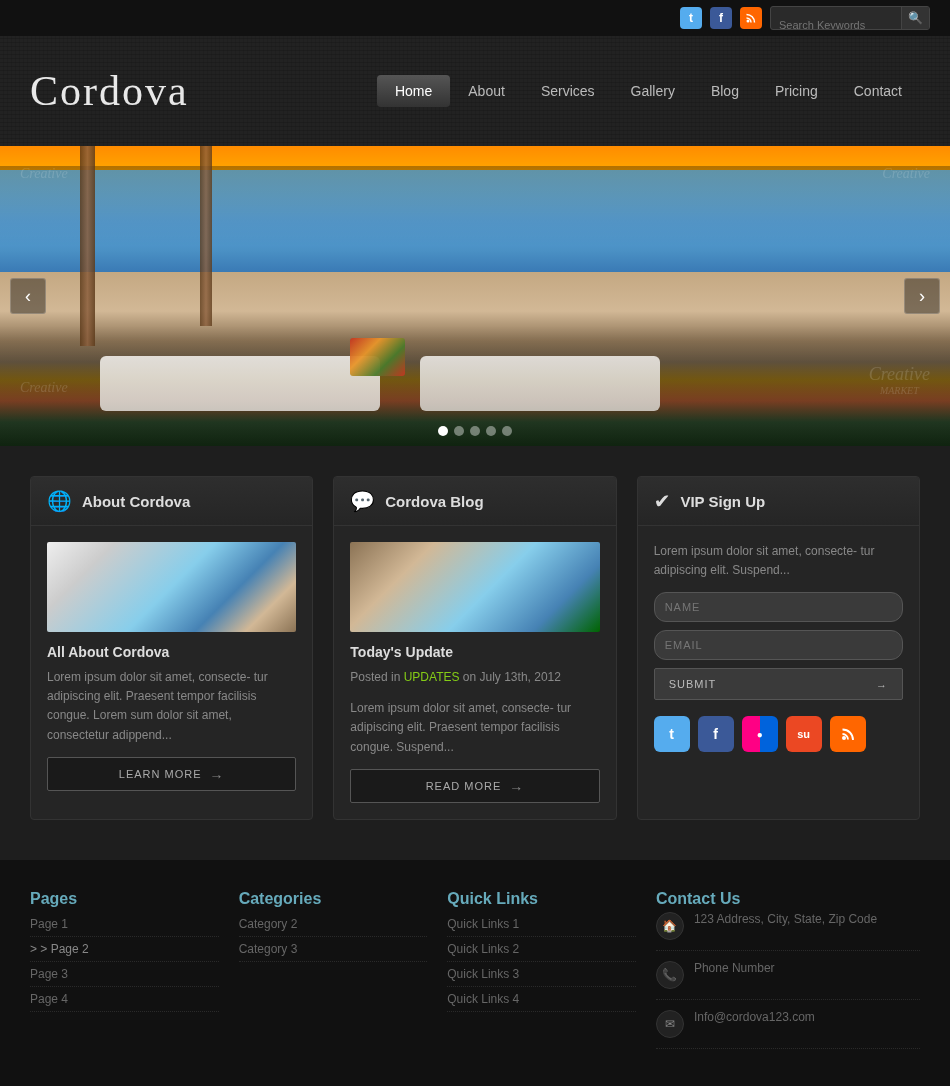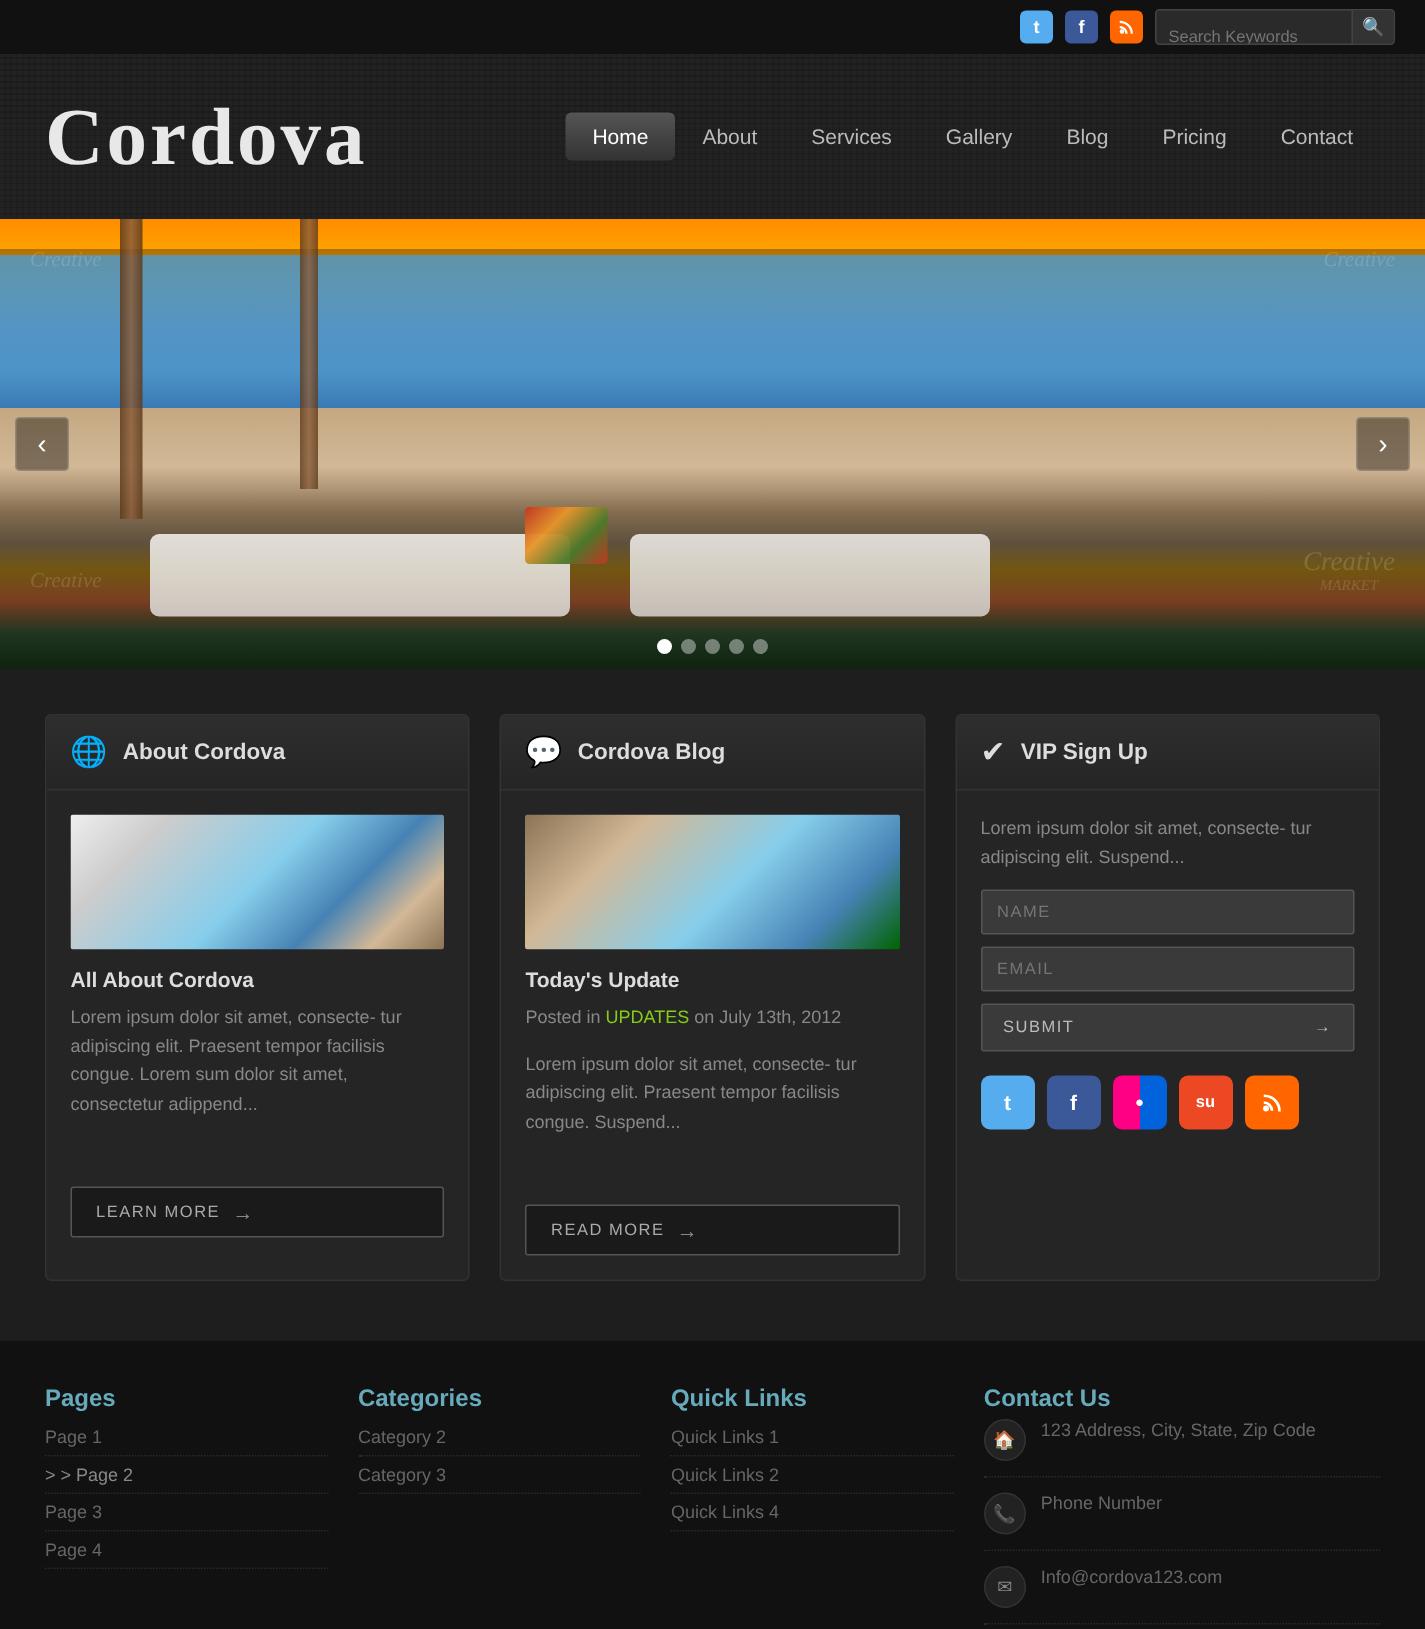--- a/index.html
+++ b/index.html
@@ -82,22 +82,22 @@
         90deg,
         transparent,
         transparent 3px,
         rgba(0,0,0,0.1) 3px,
         rgba(0,0,0,0.1) 4px
       );
       background-color: #222;
     }
     .logo {
       position: relative;
-      font-size: 54px;
-      font-weight: 700;
+      font-size: 42px;
+      font-weight: 400;
       color: #e8e8e8;
       letter-spacing: 2px;
       flex: 1;
       font-family: Georgia, serif;
     }
     nav {
       position: relative;
       display: flex;
       gap: 0;
     }
@@ -257,21 +257,21 @@
       border: 1px solid #555;
       padding: 8px 16px;
       font-size: 11px;
       color: #aaa;
       background: #1a1a1a;
       cursor: pointer;
       border-radius: 2px;
       text-transform: uppercase;
       letter-spacing: 1px;
       width: 100%;
-      margin-top: 33px;
+      justify-content: center;
     }
     .btn-arrow { color: #888; font-size: 14px; }
 
     
     .vip-card {
       width: 260px;
       flex-shrink: 0;
     }
     .vip-desc {
       font-size: 12px;
@@ -282,21 +282,21 @@
     .vip-input {
       width: 100%;
       background: #3a3a3a;
       border: 1px solid #555;
       color: #bbb;
       padding: 8px 10px;
       font-size: 11px;
       text-transform: uppercase;
       letter-spacing: 1px;
       margin-bottom: 8px;
-      border-radius: 2px;
+      border-radius: 12px;
       outline: none;
     }
     .btn-submit {
       display: flex;
       align-items: center;
       justify-content: space-between;
       width: 100%;
       background: #3a3a3a;
       border: 1px solid #555;
       color: #bbb;
@@ -530,20 +530,21 @@
     <div class="footer-col">
       <h4>Categories</h4>
       <a class="footer-link">Category 2</a>
       <a class="footer-link">Category 3</a>
     </div>
 
     <div class="footer-col">
       <h4>Quick Links</h4>
       <a class="footer-link">Quick Links 1</a>
       <a class="footer-link">Quick Links 2</a>
+      <a class="footer-link">Quick Links 3</a>
       <a class="footer-link">Quick Links 4</a>
     </div>
 
     <div class="footer-col">
       <h4>Contact Us</h4>
       <div class="contact-item">
         <div class="contact-icon">🏠</div>
         <span class="contact-text">123 Address, City, State, Zip Code</span>
       </div>
       <div class="contact-item">

